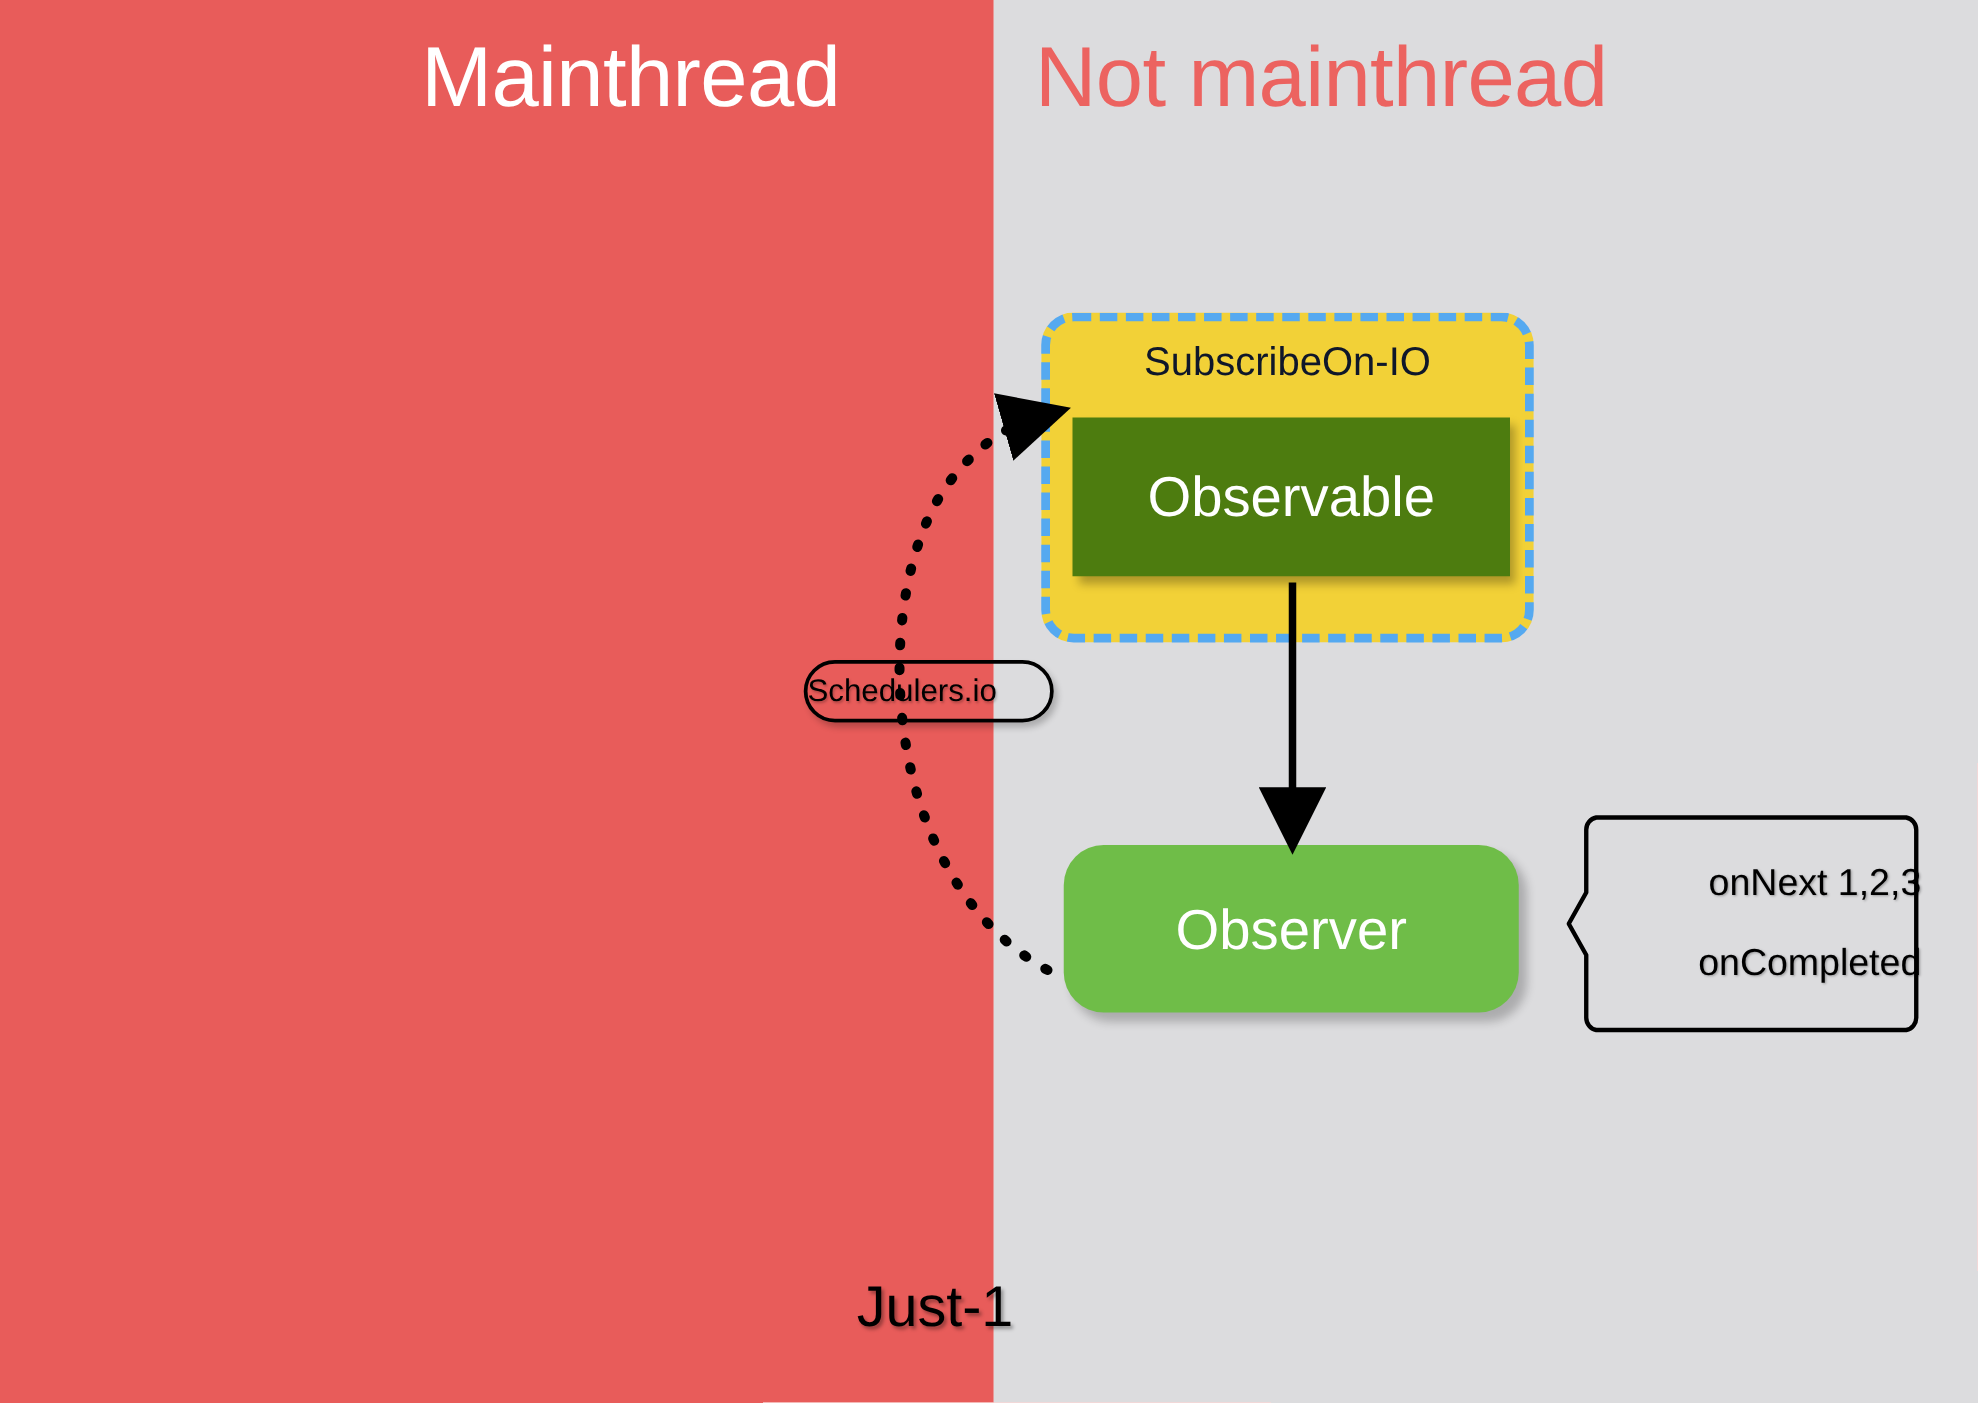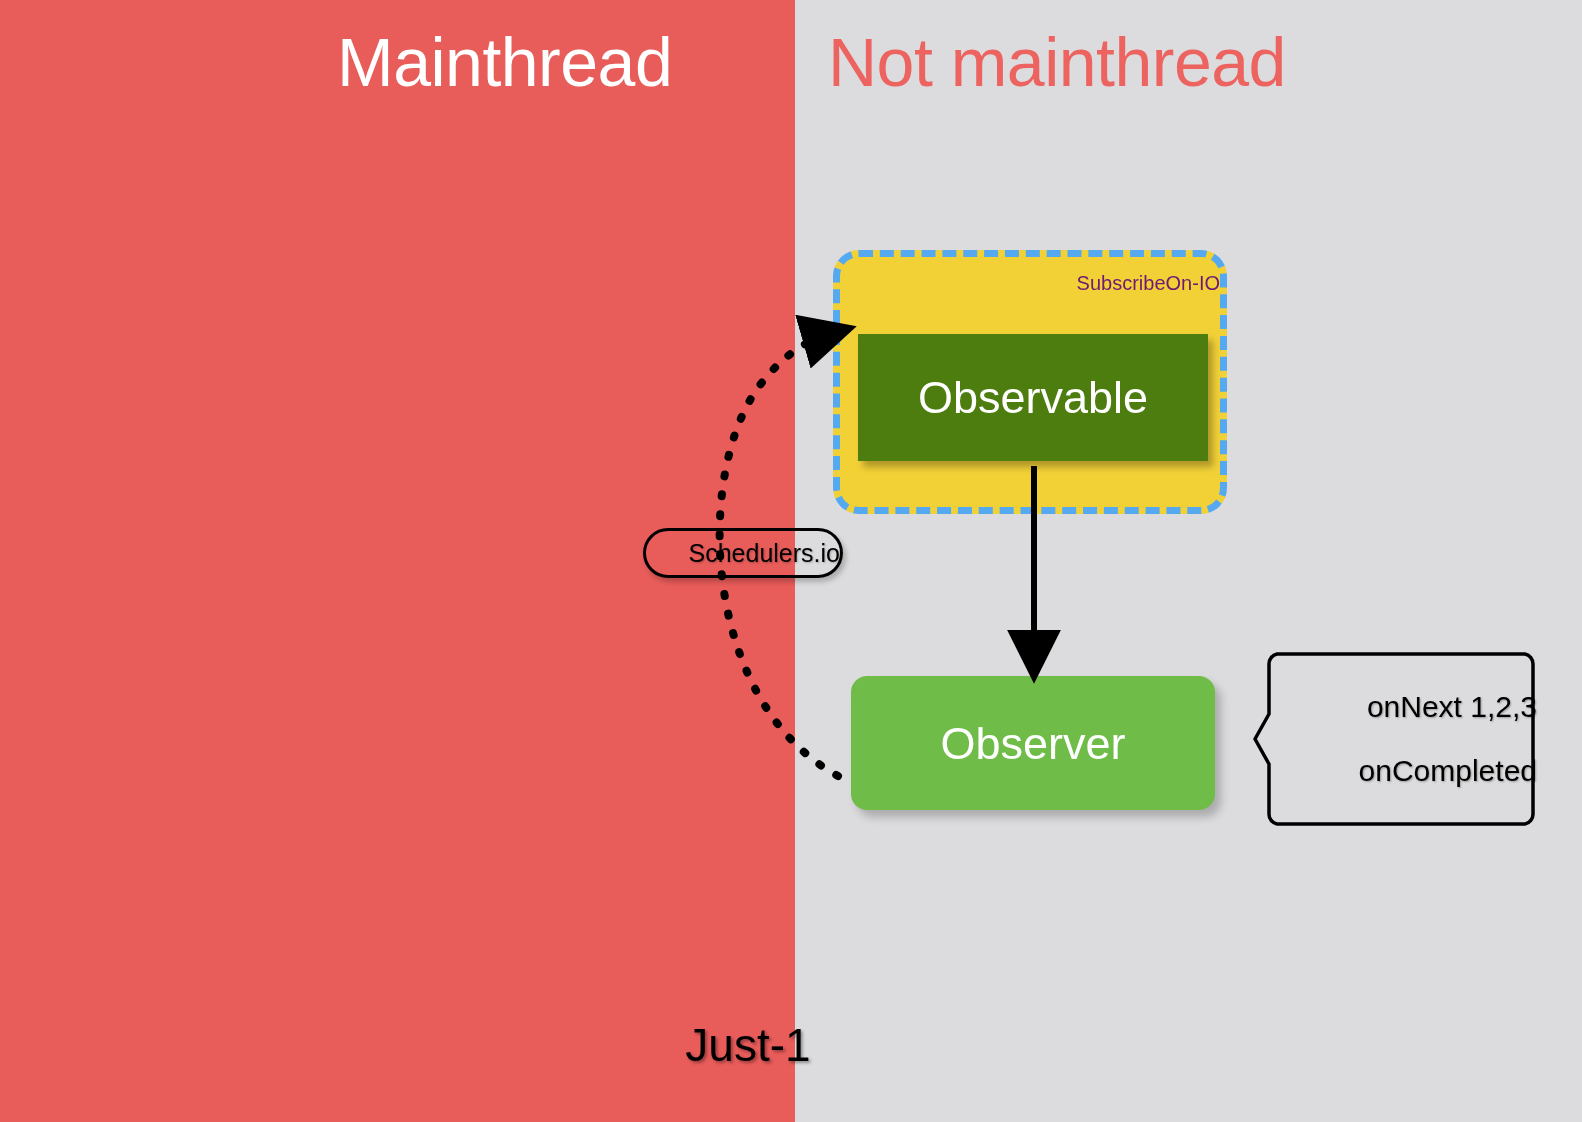--- a/index.html
+++ b/index.html
@@ -54,23 +54,23 @@
     box-sizing: border-box;
     background: #F2D137;
     border: 7px dashed #55A9F0;
     border-radius: 26px;
   }
   #subscribe-on-label {
     position: absolute;
     left: 0;
     right: 0;
     top: 16px;
-    text-align: right;
-    font-size: 20px;
-    color: #701a75;
+    text-align: center;
+    font-size: 32px;
+    color: #0f172a;
     line-height: 1;
   }
 
   
   #observable-box {
     position: absolute;
     left: 858px;
     top: 334px;
     width: 350px;
     height: 127px;
@@ -87,21 +87,21 @@
   }
 
   
   #observer-box {
     position: absolute;
     left: 851px;
     top: 676px;
     width: 364px;
     height: 134px;
     background: #6FBD48;
-    border-radius: 16px;
+    border-radius: 32px;
     box-shadow: 6px 7px 8px rgba(0,0,0,0.22);
     display: flex;
     align-items: center;
     justify-content: center;
   }
   #observer-label {
     color: #ffffff;
     font-size: 45px;
     line-height: 1;
   }
@@ -112,21 +112,21 @@
     left: 643px;
     top: 528px;
     width: 200px;
     height: 50px;
     box-sizing: border-box;
     border: 3px solid #000000;
     border-radius: 26px;
     background: transparent;
     display: flex;
     align-items: center;
-    justify-content: flex-end;
+    justify-content: flex-start;
     box-shadow: 3px 4px 5px rgba(0,0,0,0.22);
   }
   #schedulers-label {
     font-size: 25px;
     color: #000000;
     line-height: 1;
     text-shadow: 1px 1px 2px rgba(0,0,0,0.25);
   }
 
   

